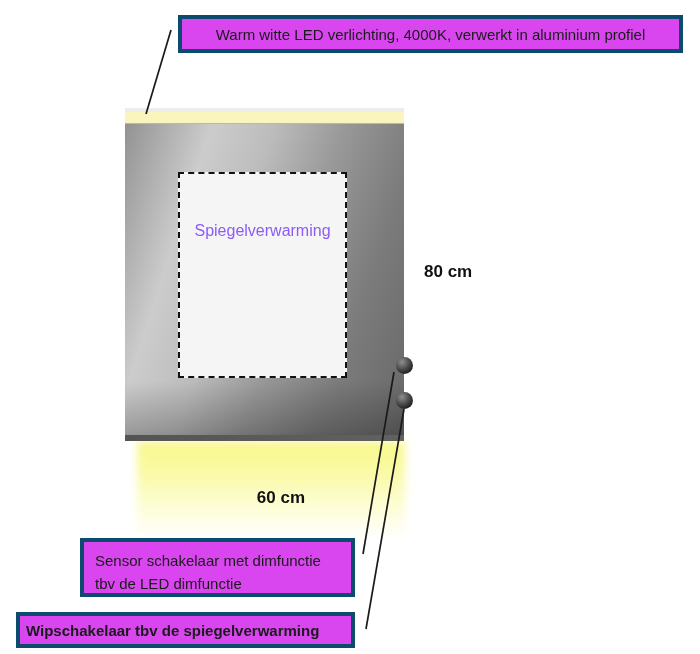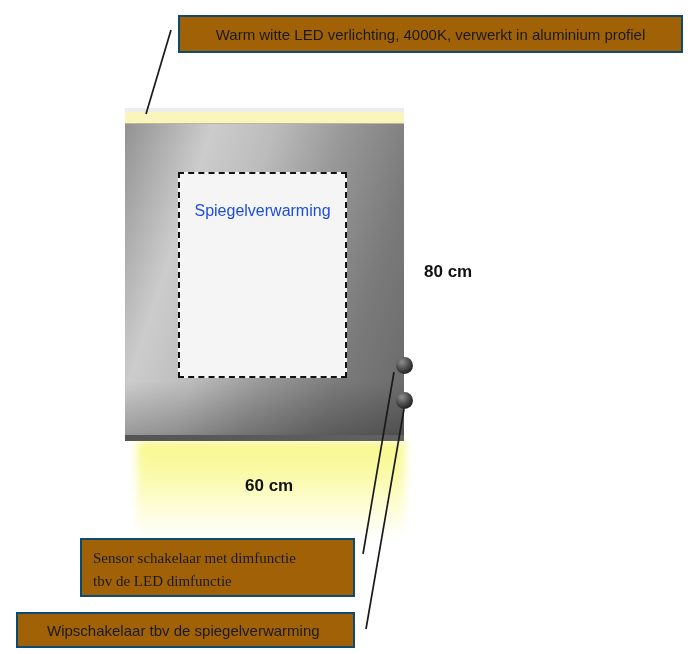--- a/index.html
+++ b/index.html
@@ -1,34 +1,34 @@
 <!DOCTYPE html>
 <html style="--led-color: #f9f5bd;"><head>
 <meta charset="utf-8">
 <style>
   html,body{margin:0;padding:0;background:#ffffff;}
   .canvas{
     position:relative;width:700px;height:654px;background:#ffffff;
     font-family:"Liberation Sans","DejaVu Sans",sans-serif;color:#1a1a1a;overflow:hidden;
   }
   .label-box{
-    position:absolute;box-sizing:border-box;border:2px solid #0c4a6e;background:#a16207;
+    position:absolute;box-sizing:border-box;border:4px solid #0c4a6e;background:#d946ef;
     font-size:15px;color:#1a1a1a;z-index:6;
   }
   .label-box.top{
     left:178px;top:15px;width:505px;height:38px;
     display:flex;align-items:center;justify-content:center;text-align:center;
   }
   .label-box.sensor{
     left:80px;top:538px;width:275px;height:59px;
-    padding:7px 0 0 11px;line-height:23px;font-family:Liberation Serif, serif;
+    padding:7px 0 0 11px;line-height:23px;
   }
   .label-box.rocker{
     left:16px;top:612px;width:339px;height:36px;
-    display:flex;align-items:center;padding-left:29px;
+    display:flex;align-items:center;padding-left:6px;font-weight:bold;
   }
   .mirror{
     position:absolute;left:125px;top:108px;width:279px;height:333px;z-index:2;
     background:
       linear-gradient(to bottom, rgba(0,0,0,0) 82%, rgba(0,0,0,0.22) 97%, rgba(0,0,0,0.3) 100%),
       linear-gradient(108deg,#8f8f8f 0%,#cccccc 24%,#bcbcbc 40%,#999999 58%,#7b7b7b 78%,#676767 100%);
   }
   .mirror-top-edge{
     position:absolute;left:0;top:0;width:100%;height:4px;background:#ececec;
   }
@@ -40,32 +40,32 @@
   .mirror-bottom-edge{
     position:absolute;left:0;bottom:0;width:100%;height:6px;
     background:linear-gradient(to right,#545454,#616161);
   }
   .heater{
     position:absolute;left:53px;top:64px;width:169px;height:206px;box-sizing:border-box;
     border:2px dashed #111111;background:#f5f5f5;
     text-align:center;
   }
   .heater-label{
-    display:block;margin-top:28px;font-size:16px;color:#1d4ed8;
+    display:block;margin-top:48px;font-size:16px;color:#8b5cf6;
   }
   .glow{
     position:absolute;left:137px;top:441px;width:268px;height:97px;z-index:1;
     background:linear-gradient(to bottom,#f8f88c 0%,#fafaa6 32%,#fdfdd6 68%,#ffffff 100%);
     filter:blur(4px);
   }
   .dim{
     position:absolute;font-size:17px;font-weight:bold;color:#111;z-index:5;
   }
   .dim.height{left:424px;top:262px;}
-  .dim.width{left:245px;top:476px;width:60px;text-align:left;}
+  .dim.width{left:245px;top:488px;width:60px;text-align:right;}
   .knob{
     position:absolute;width:17px;height:17px;border-radius:50%;z-index:4;
     background:radial-gradient(circle at 35% 30%, #8f8f8f 0%, #3c3c3c 55%, #161616 85%);
   }
   .knob.upper{left:396px;top:357px;}
   .knob.lower{left:396px;top:392px;}
   svg.overlay{
     position:absolute;left:0;top:0;width:700px;height:654px;z-index:5;pointer-events:none;
   }
   svg.overlay line{stroke:#1a1a1a;stroke-width:1.7;}

